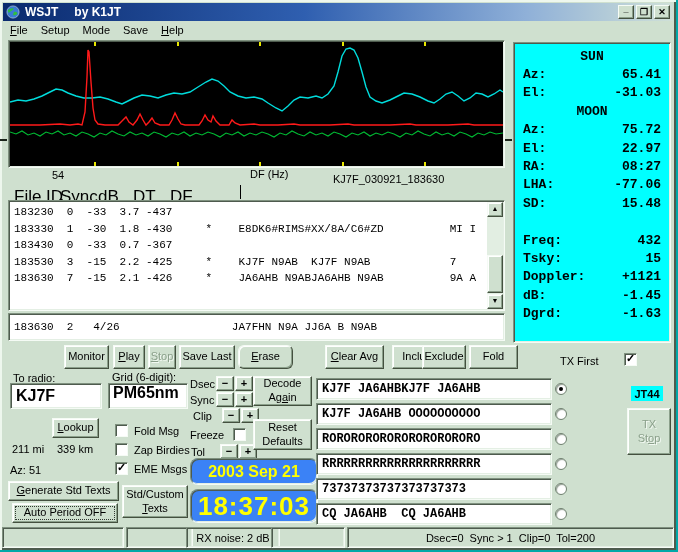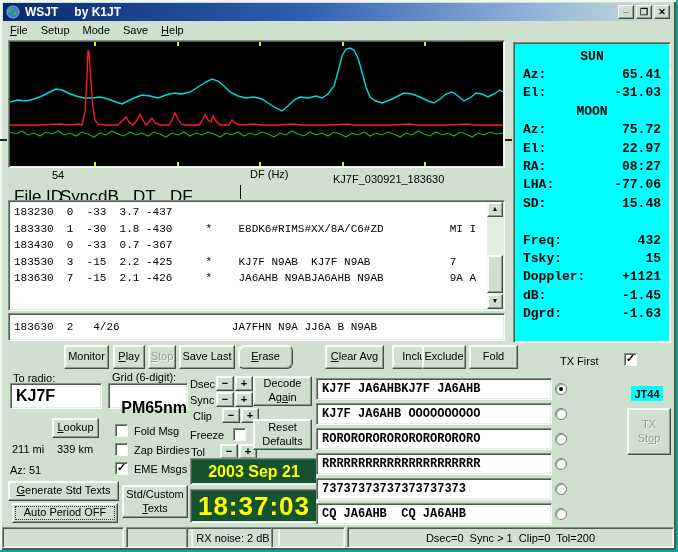--- a/index.html
+++ b/index.html
@@ -22,21 +22,21 @@
   .btn{position:absolute;background:#cfe0cf;border:1px solid;
     border-color:#f5fbf5 #44503f #44503f #f5fbf5;
     box-shadow:inset -1px -1px 0 #8ba08b, inset 1px 1px 0 #ffffff;
     font-size:11px;color:#000;display:flex;align-items:center;justify-content:center;
     text-align:center;line-height:1.25;white-space:nowrap;}
   .btn.col{flex-direction:column;}
   .btn.disabled{color:#8ba08b;text-shadow:1px 1px 0 #f2f9f2;}
   .sunken{border:1px solid;border-color:#7f917f #f5fbf5 #f5fbf5 #7f917f;
     box-shadow:inset 1px 1px 0 #4e5b4e, inset -1px -1px 0 #e4efe4;}
   .white{background:#fff;}
-  .display{background:#14532d;color:#ffff00;}
+  .display{background:#3b82f6;color:#ffff00;border-radius:8px;}
   .lbl{position:absolute;font-size:11px;color:#000;white-space:nowrap;}
   .cb{position:absolute;width:13px;height:13px;background:#fff;border:1px solid;
     border-color:#7f917f #f5fbf5 #f5fbf5 #7f917f;box-shadow:inset 1px 1px 0 #4e5b4e;
     font-size:11px;font-weight:bold;color:#000;display:flex;align-items:center;justify-content:center;}
   .cb.on::after{content:"✓";margin-top:-2px;}
   .radio{position:absolute;width:12px;height:12px;border-radius:50%;background:#fff;
     border:1px solid #6e806e;box-shadow:inset 1px 1px 1px rgba(60,80,60,.55);}
   .radio.on::after{content:"";position:absolute;left:3px;top:3px;width:4px;height:4px;border-radius:50%;background:#000;}
   .drow{font:11px "Liberation Mono",monospace;line-height:16.5px;white-space:pre;color:#000;}
   #info-rows{position:absolute;left:2px;top:4px;right:2px;bottom:2px;}
@@ -228,21 +228,21 @@
         <div class="info-row">
           <span>Dgrd:</span>
           <span>-1.63</span>
         </div>
       </div>
   </div>
 
   <span class="lbl" style="left:13px;top:372px;">To radio:</span>
   <div class="abs sunken white" style="left:10px;top:383px;width:92px;height:26px;font:bold 16px 'Liberation Sans',sans-serif;padding:3px 0 0 5px;"><span>KJ7F</span></div>
   <span class="lbl" style="left:112px;top:371px;">Grid (6-digit):</span>
-  <div class="abs sunken white" style="left:108px;top:383px;width:80px;height:26px;font:bold 16px 'Liberation Sans',sans-serif;padding:15px 0 0 4px;text-align:right;"><span>PM65nm</span></div>
+  <div class="abs sunken white" style="left:108px;top:383px;width:80px;height:26px;font:bold 16px 'Liberation Sans',sans-serif;padding:0 0 0 4px;"><span>PM65nm</span></div>
 
   <span class="lbl" style="left:190px;top:378px;">Dsec</span>
   <div class="btn spin" style="left:216px;top:376px;width:18px;height:15px;">
       <span>−</span>
     </div>
   <div class="btn spin" style="left:235px;top:376px;width:18px;height:15px;">
       <span>+</span>
     </div>
   <span class="lbl" style="left:190px;top:394px;">Sync</span>
   <div class="btn spin" style="left:216px;top:392px;width:18px;height:15px;">

